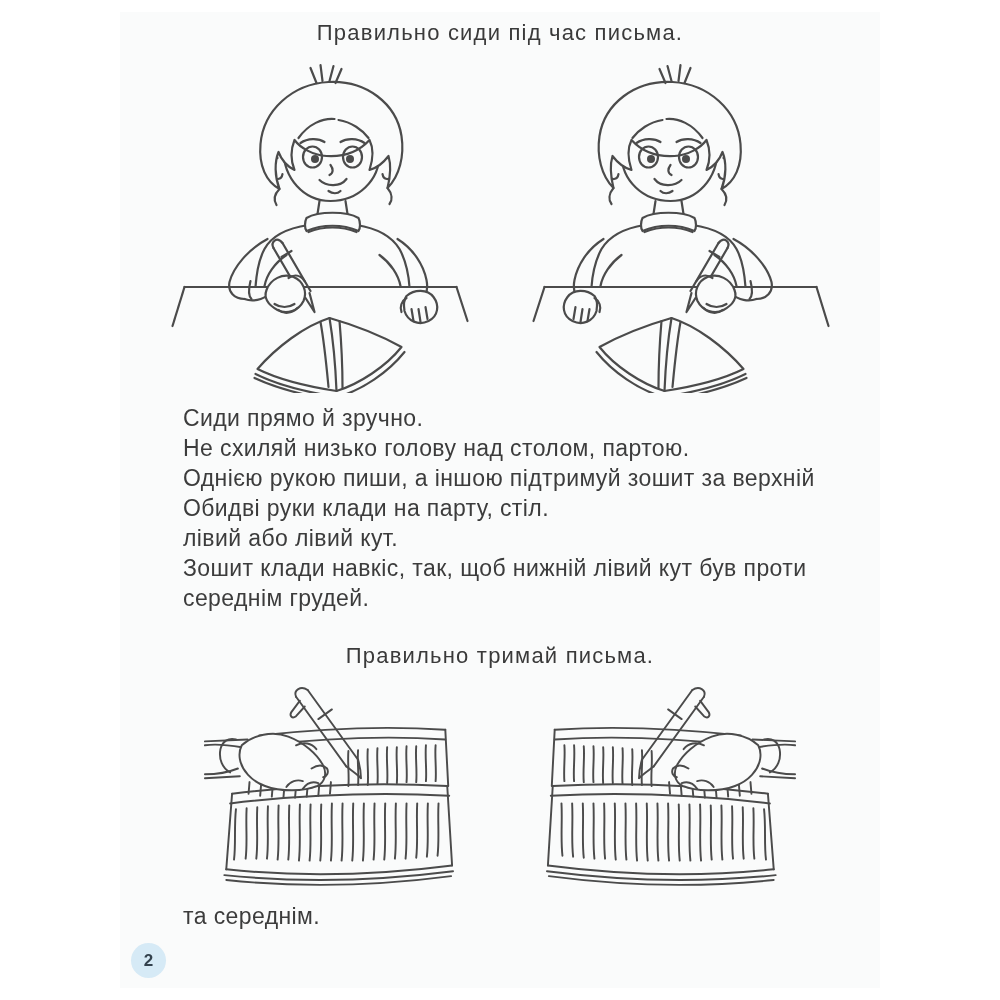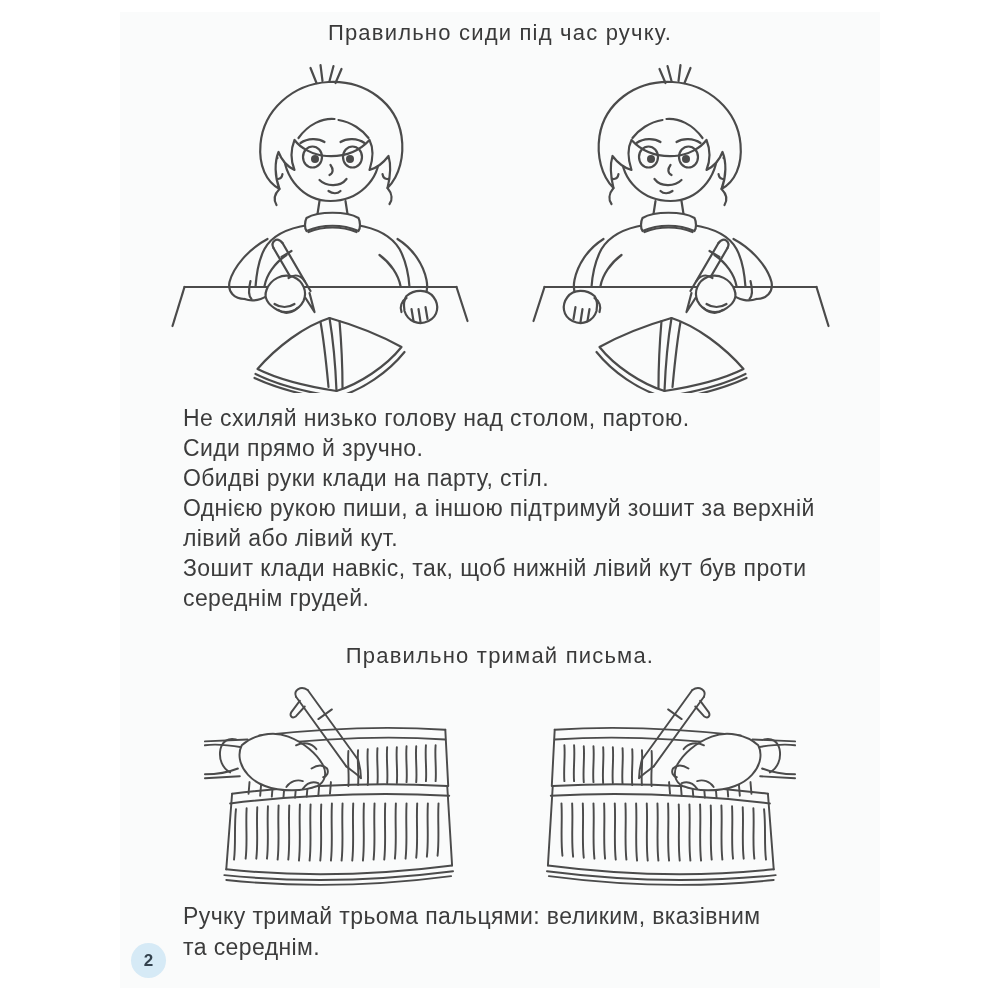--- a/index.html
+++ b/index.html
@@ -143,40 +143,40 @@
 
           <path d="M96,12 L148,84 M108,5 L160,77"></path>
           <path d="M96,12 C93,5 101,0 108,5"></path>
           <path d="M100,16 L91,28 C89,32 92,35 96,32 L105,22"></path>
           <path d="M119,35 L133,25"></path>
           <path d="M148,84 C153,88 158,91 163,96 M160,77 C162,84 163,90 163,96"></path>
         </g>
       </defs>
     </svg>
 
-    <div class="heading h1">Правильно сиди під час ручку.</div>
+    <div class="heading h1">Правильно сиди під час письма.</div>
 
     <div class="row row1">
       <div class="art-box">
         <svg width="305" height="335" viewBox="0 0 300 335">
           <use href="#childArt"></use>
         </svg>
       </div>
       <div class="art-box">
         <svg width="305" height="335" viewBox="0 0 300 335">
           <use href="#childArt" transform="translate(300,0) scale(-1,1)"></use>
         </svg>
       </div>
     </div>
 
     <div class="textblock">
+      <div class="line">Сиди прямо й зручно.</div>
       <div class="line">Не схиляй низько голову над столом, партою.</div>
-      <div class="line">Сиди прямо й зручно.</div>
+      <div class="line">Однією рукою пиши, а іншою підтримуй зошит за верхній</div>
       <div class="line">Обидві руки клади на парту, стіл.</div>
-      <div class="line">Однією рукою пиши, а іншою підтримуй зошит за верхній</div>
       <div class="line">лівий або лівий кут.</div>
       <div class="line">Зошит клади навкіс, так, щоб нижній лівий кут був проти</div>
       <div class="line">середнім грудей.</div>
     </div>
 
     <div class="heading h2">Правильно тримай письма.</div>
 
     <div class="row row2">
       <div class="art-box">
         <svg width="252" height="206" viewBox="0 0 260 206">
@@ -184,21 +184,20 @@
         </svg>
       </div>
       <div class="art-box">
         <svg width="252" height="206" viewBox="0 0 260 206">
           <use href="#handPenArt" transform="translate(260,0) scale(-1,1)"></use>
         </svg>
       </div>
     </div>
 
     <div class="bottomtext">
-      <div class="line">Ручку тримай трьома пальцями: великим, вказівним</div>
       <div class="line">та середнім.</div>
     </div>
 
     <div class="page-badge">
       <span>2</span>
     </div>
 
   </div>
 </div>
 

